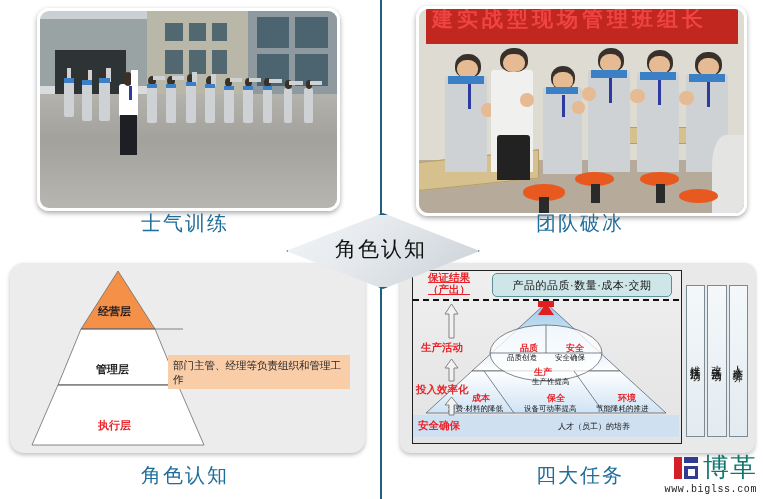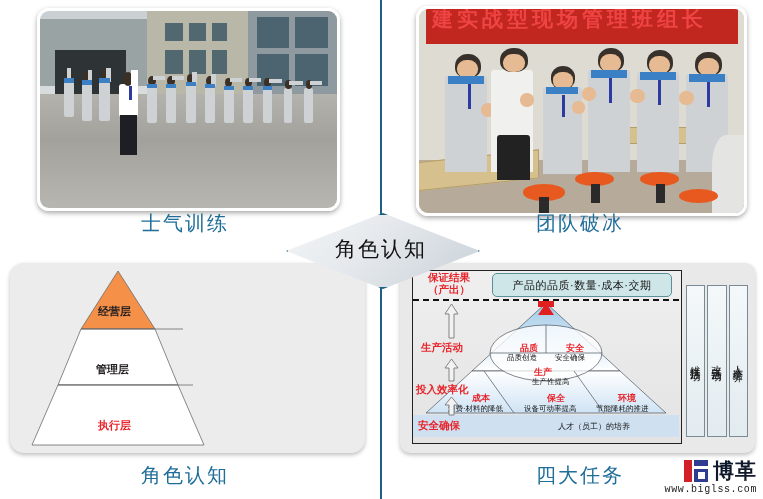--- a/index.html
+++ b/index.html
@@ -93,21 +93,21 @@
 
   
   #panelR{
     position:absolute;left:400px;top:263px;width:355px;height:190px;
     background:#e9e9e9;border-radius:10px;box-shadow:0 2px 4px rgba(0,0,0,.25);
     overflow:hidden;
   }
   #frameMain{position:absolute;left:12px;top:7px;width:268px;height:172px;border:1.5px solid #222;background:linear-gradient(#efefef,#e3e3e3);}
   #dashline{position:absolute;left:13px;top:36px;width:266px;border-top:2.5px dashed #111;}
   .redlab{position:absolute;color:#E8242A;font-weight:bold;font-size:10.5px;line-height:12px;}
-  #rl1{left:21px;top:8px;text-align:center;width:56px;}
+  #rl1{left:21px;top:8px;text-align:center;width:56px;text-decoration:underline;}
   #rl2{left:21px;top:78px;width:58px;}
   #rl3{left:16px;top:120px;width:66px;}
   #rl4{left:18px;top:156px;width:56px;}
   .uparrow{position:absolute;width:15px;}
   .uparrow svg{display:block;}
   #ua1{left:44px;top:40px;}
   #ua2{left:44px;top:95px;}
   #ua3{left:44px;top:133px;}
   #prodBox{
     position:absolute;left:92px;top:10px;width:178px;height:22px;
@@ -120,21 +120,21 @@
   .t-lab{position:absolute;font-size:9px;font-weight:bold;color:#E8242A;}
   .t-sub{position:absolute;font-size:7.5px;color:#111;}
   #sideCols{position:absolute;left:286px;top:22px;width:62px;height:152px;display:flex;gap:2px;}
   .scol{flex:1;background:linear-gradient(#f4f8fa,#e2ebf0);border:1px solid #7b8b96;display:flex;align-items:center;justify-content:center;}
   .scol span{writing-mode:vertical-rl;font-size:10.5px;letter-spacing:2px;color:#111;}
 
   
   #logo{position:absolute;right:6px;bottom:4px;text-align:right;}
   #logoRow{display:flex;align-items:center;justify-content:flex-end;gap:4px;}
   #logoMark{width:26px;height:26px;position:relative;}
-  #logoCn{font-size:21px;font-weight:bold;color:#0f172a;letter-spacing:1px;}
+  #logoCn{font-size:26px;font-weight:normal;color:#0f766e;letter-spacing:1px;}
   #logoUrl{font-size:10px;color:#222;letter-spacing:.6px;font-family:"Liberation Mono","DejaVu Sans Mono",monospace;margin-top:-1px;}
 </style>
 </head>
 <body>
 
 <div id="slide">
 
   <div class="v-divider v-top"></div>
   <div class="v-divider v-bot"></div>
 
@@ -300,20 +300,21 @@
       </svg>
     </div>
     <svg style="position:absolute;left:8px;top:4px;pointer-events:none" width="210" height="182">
       <line x1="63" y1="62" x2="165" y2="62" stroke="#6b6b6b" stroke-width="0.8"></line>
       <line x1="40" y1="118" x2="175" y2="118" stroke="#6b6b6b" stroke-width="0.8"></line>
     </svg>
   </div>
   <div class="lvl-label" id="lbl1">经营层</div>
   <div class="lvl-label" id="lbl2">管理层</div>
   <div class="lvl-label" id="lbl3">执行层</div>
+  <div class="desc" id="desc2">部门主管、经理等负责组织和管理工作</div>
   <div class="cap" id="cap3">角色认知</div>
 
   <div id="panelR">
     <div id="frameMain"></div>
     <div id="basebar"></div>
 
     <svg id="pyr2" viewBox="0 0 264 120">
       <defs>
         <linearGradient id="gTop" x1="0" y1="0" x2="0" y2="1">
           <stop offset="0%" stop-color="#9ec9e8"></stop>

